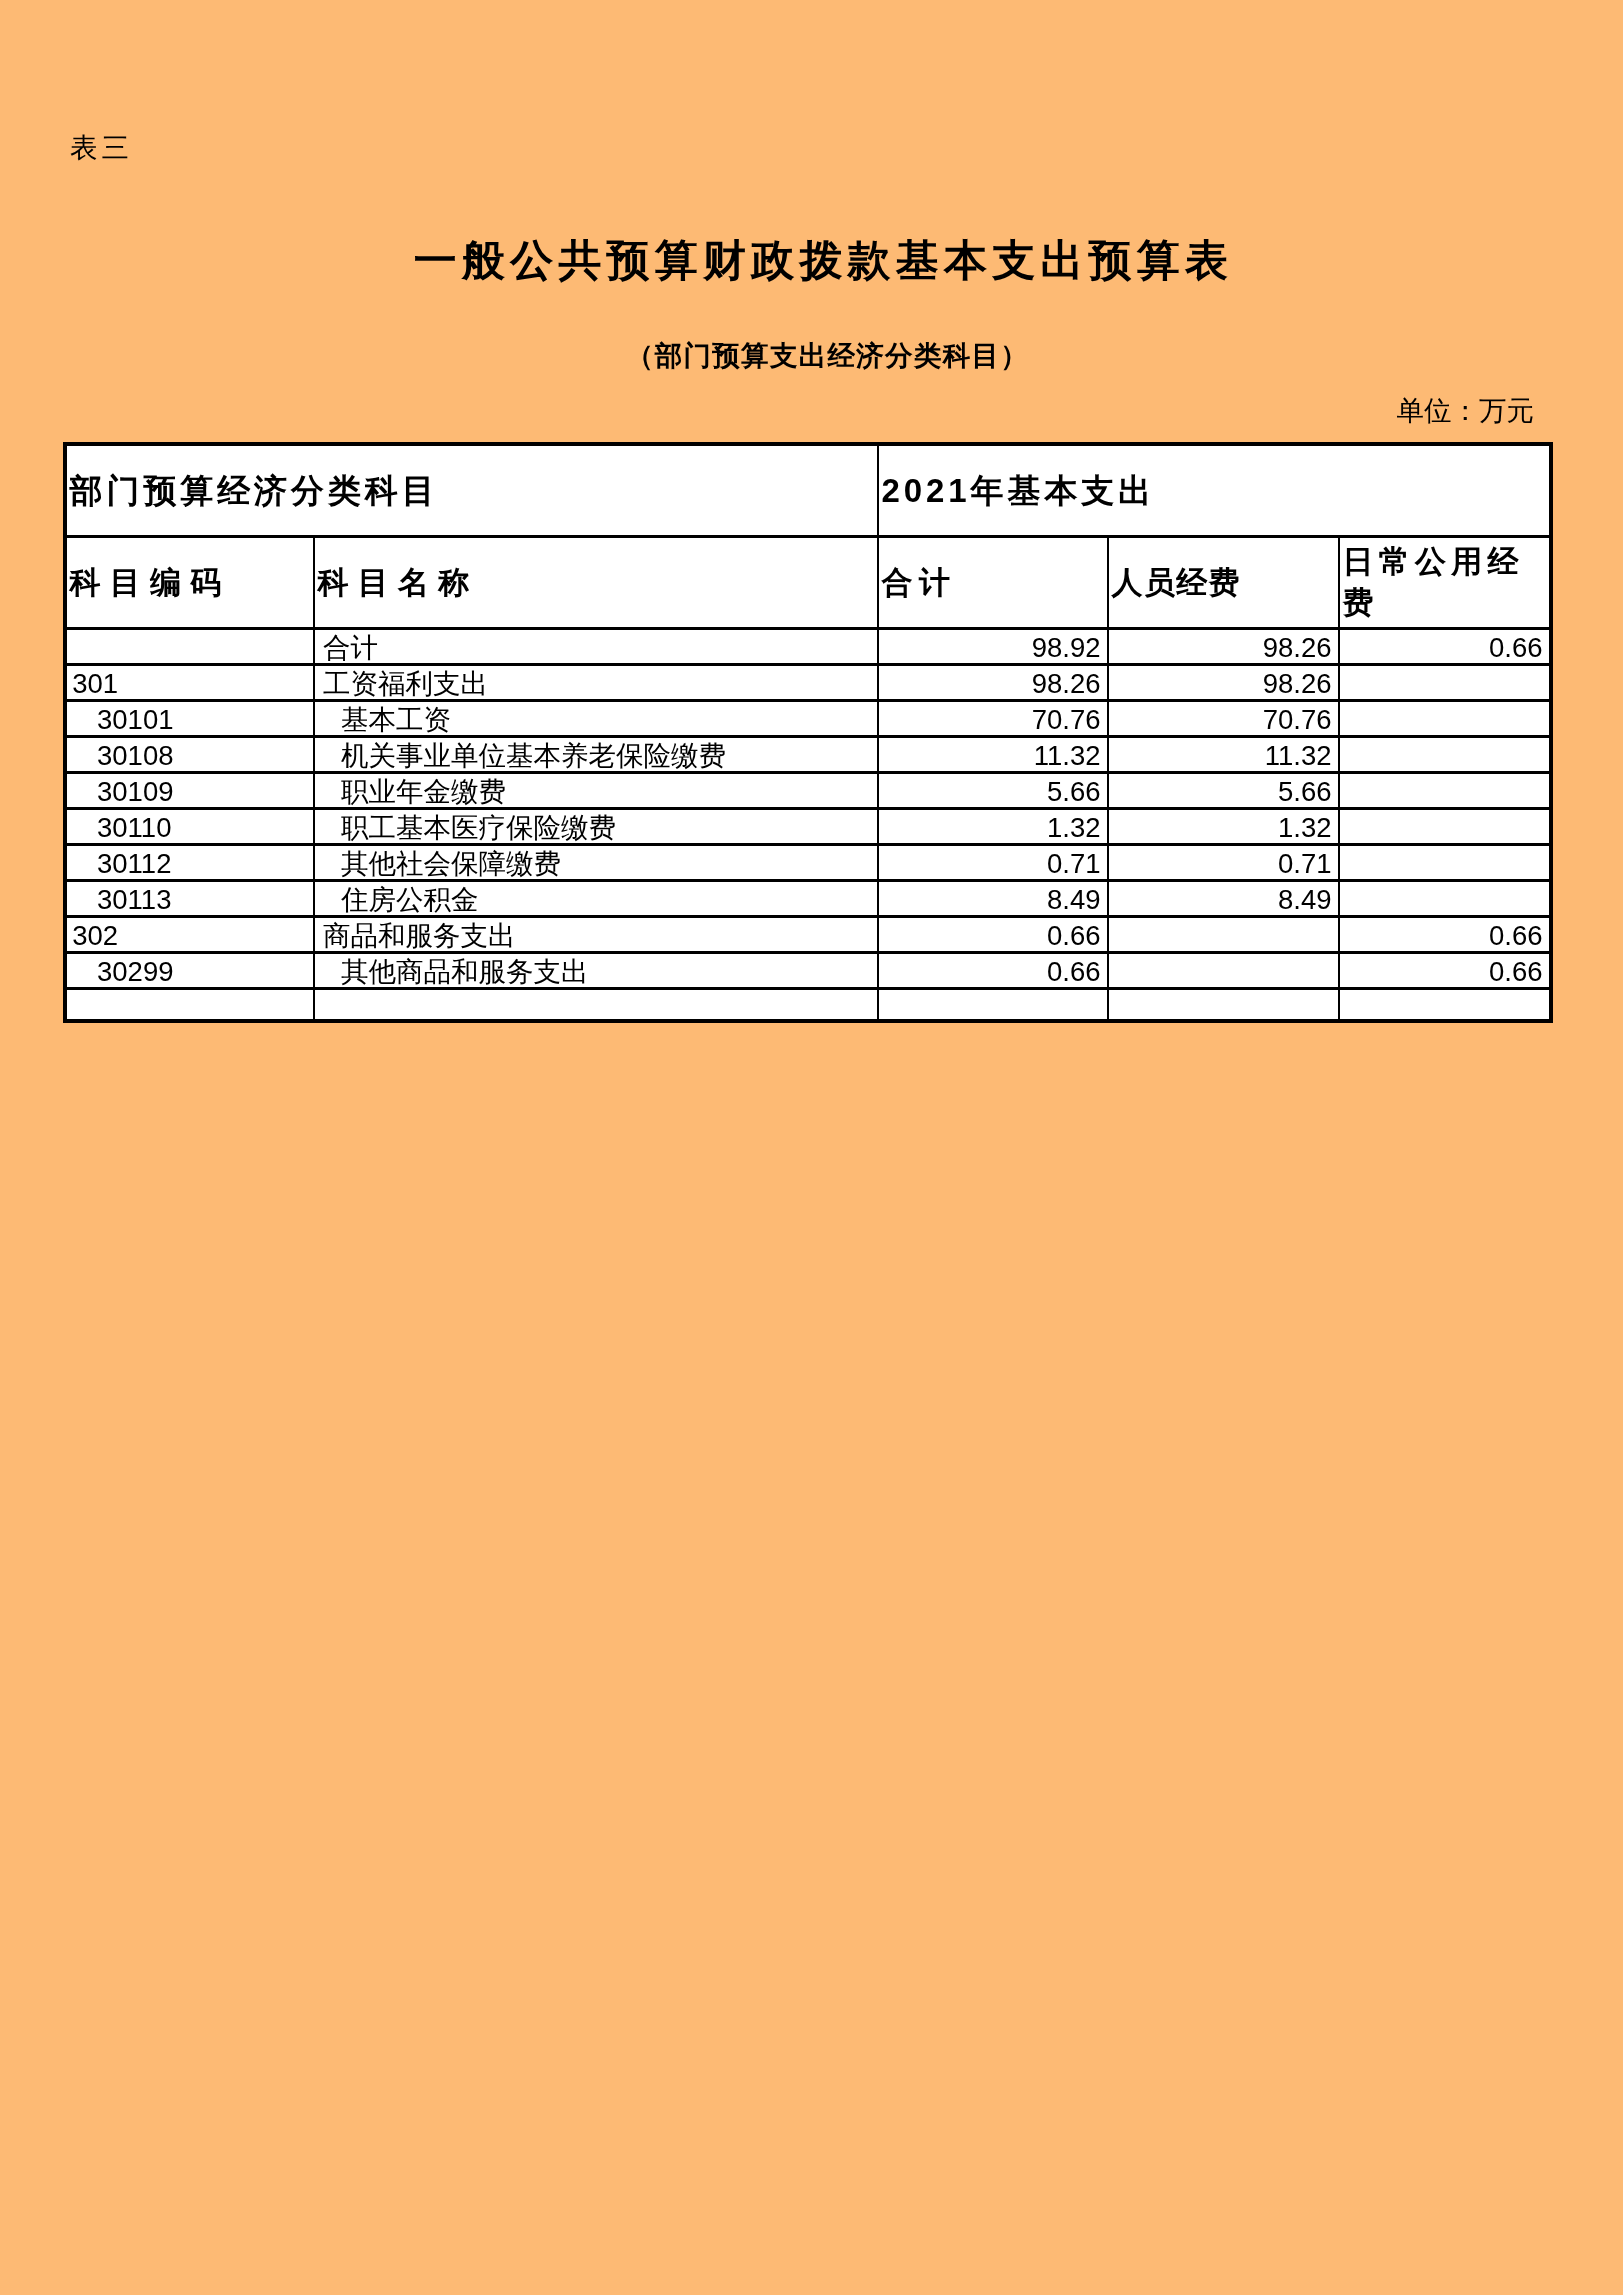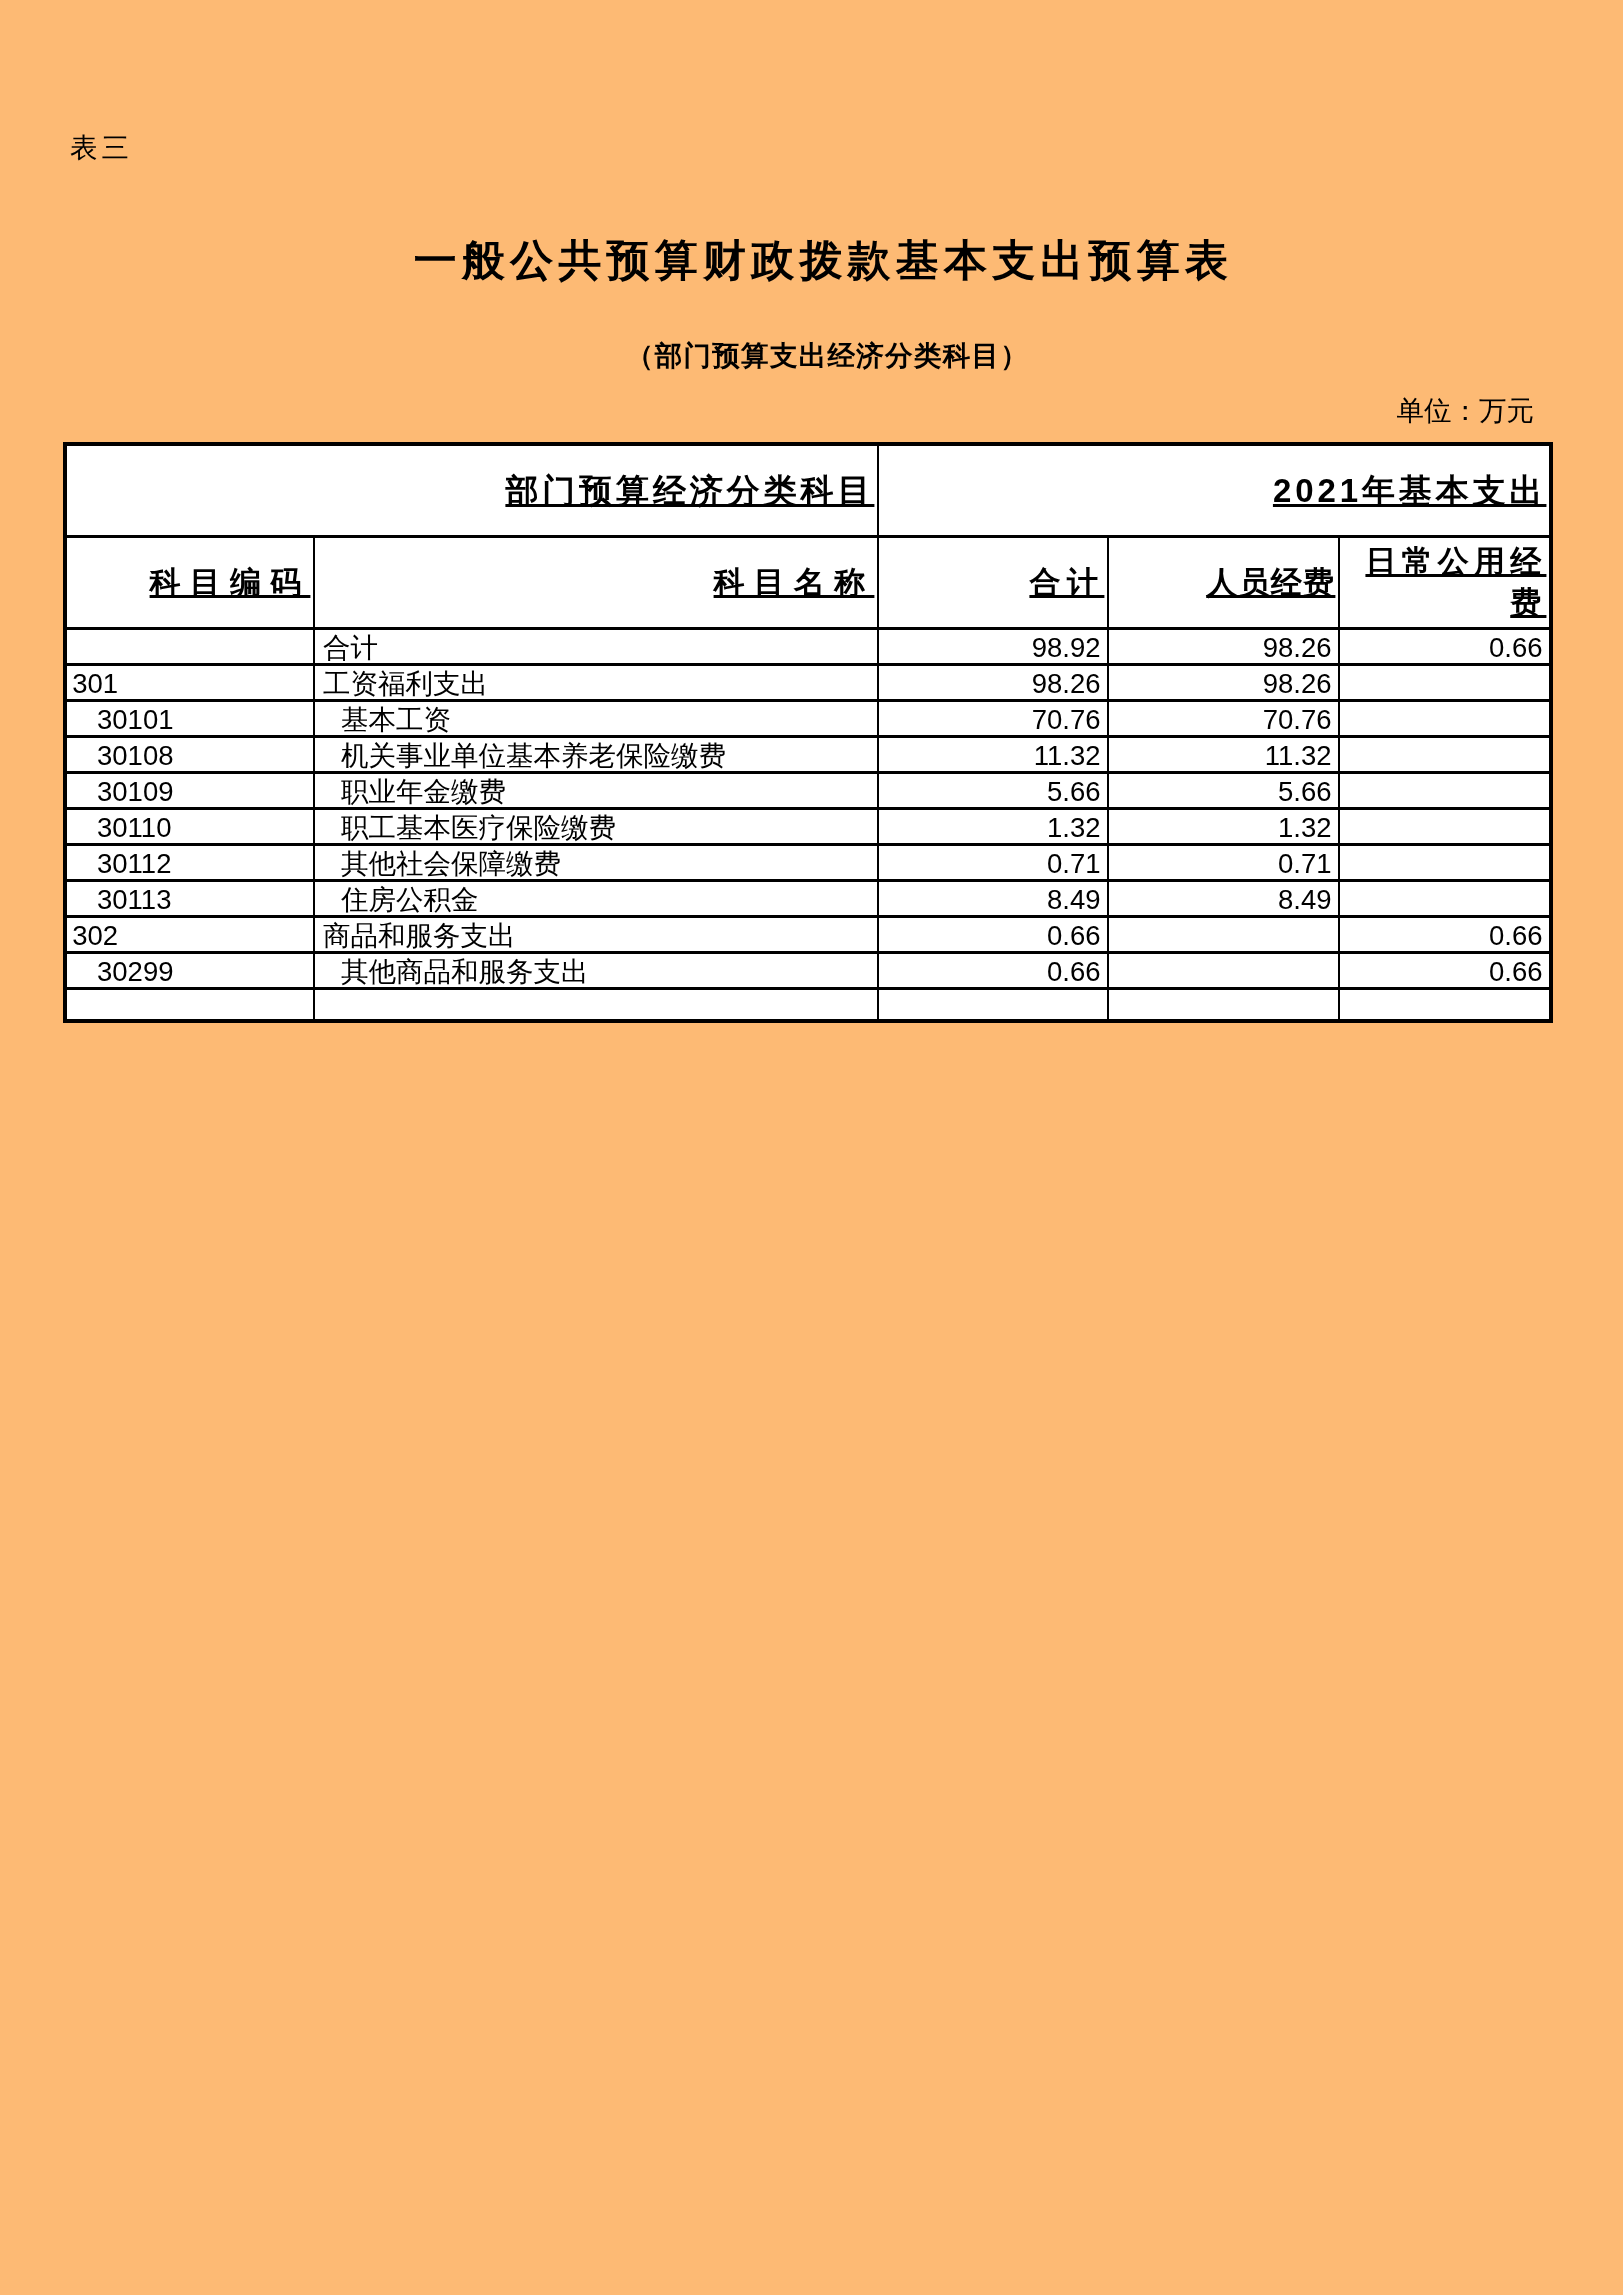--- a/index.html
+++ b/index.html
@@ -62,25 +62,24 @@
     border-bottom-width: 3.9px;
     overflow: hidden;
     background: #fff;
   }
   thead tr { height: 92px; }
   tbody tr { height: 33px; }
   th {
     font-family: "Liberation Sans", "DejaVu Sans", sans-serif;
     font-size: 31px;
     font-weight: bold;
-    text-align: right;
+    text-align: left;
     vertical-align: middle;
     line-height: 41px;
     padding: 1.3px 2.6px;
-    text-decoration: underline;
   }
   th.sp-wide   { letter-spacing: 9.2px; margin-top: 46px; }
   th.sp-mid    { letter-spacing: 6.5px; }
   th.sp-small  { letter-spacing: 1.3px; }
   th.sp-wrap   { letter-spacing: 5.2px; }
   th.grp       { letter-spacing: 3.9px; font-size: 33px; }
   td {
     font-size: 27.5px;
     vertical-align: top;
     padding: 2px 0 0 0;

